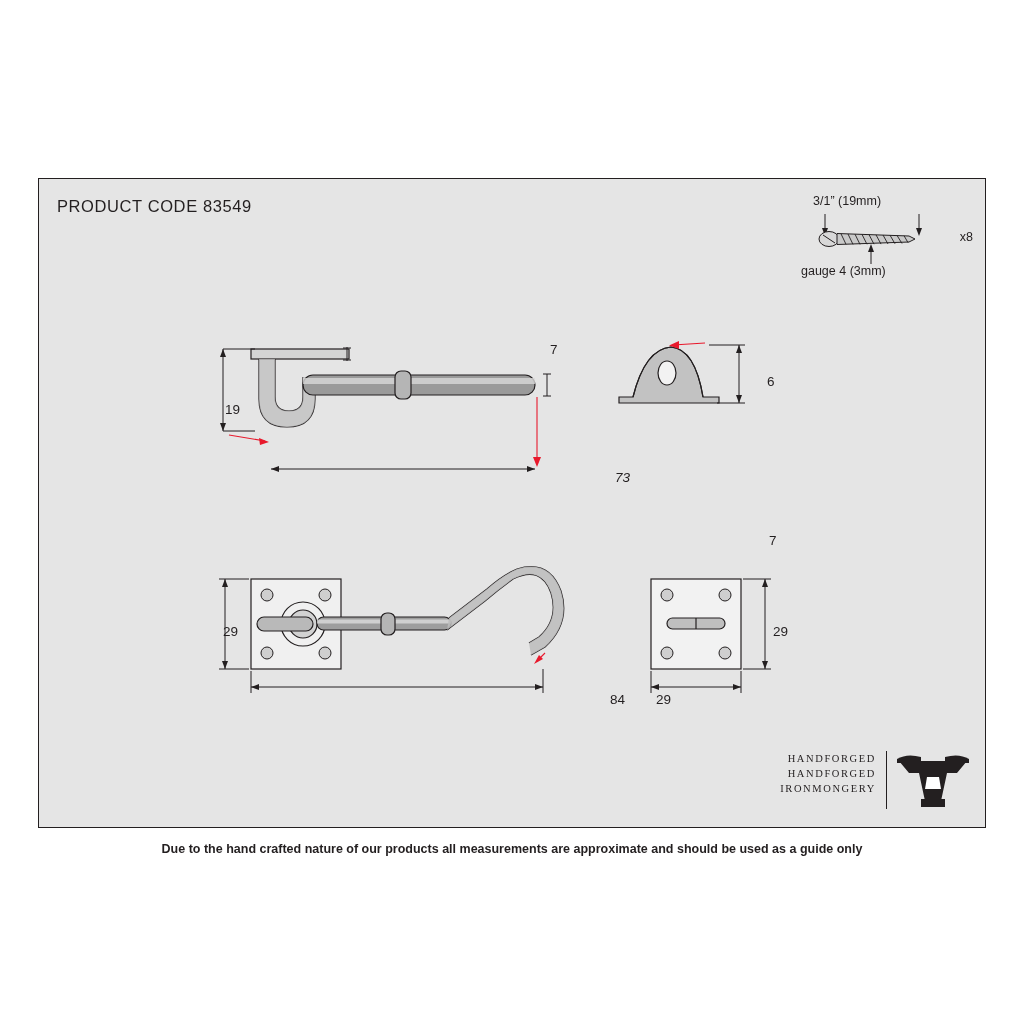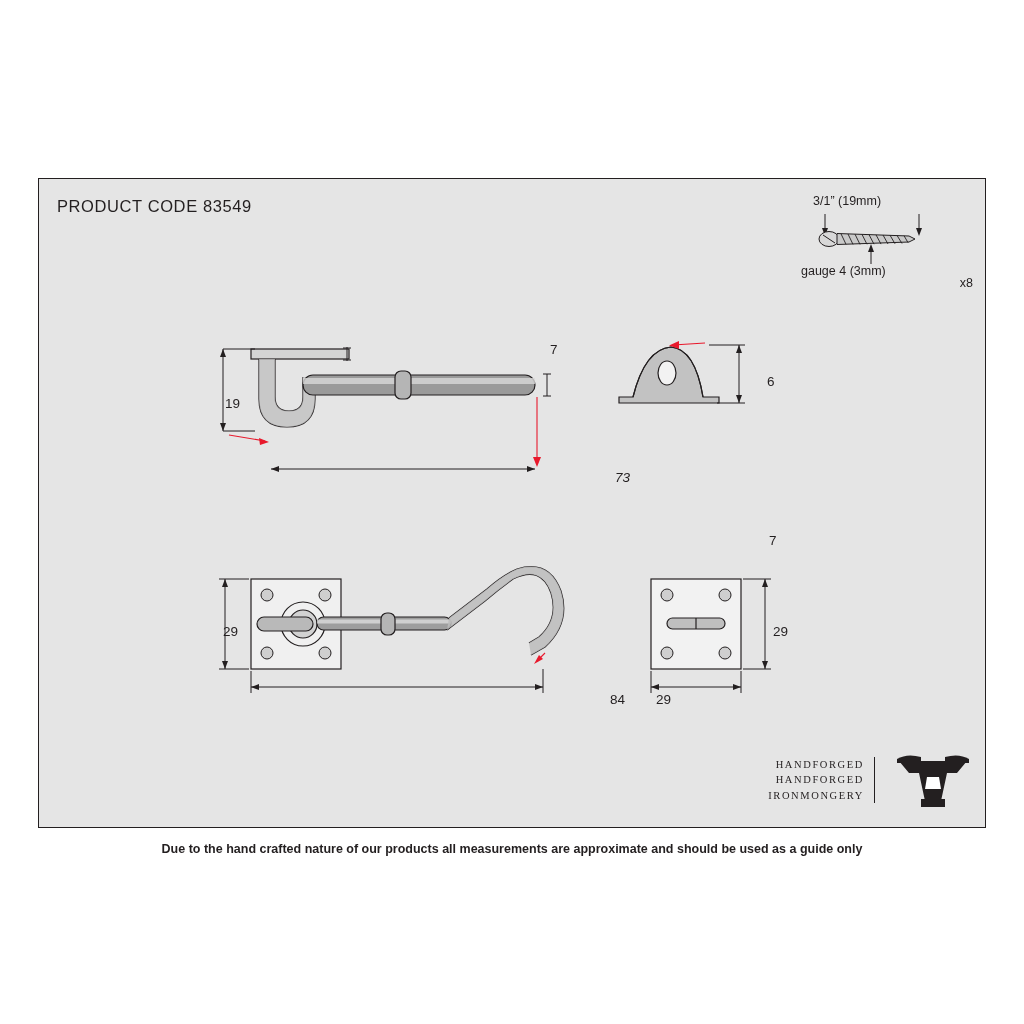--- a/index.html
+++ b/index.html
@@ -59,37 +59,35 @@
     white-space: nowrap;
   }
   .screw-top-label { top: 0px; left: 2px; }
   .screw-bottom-label { top: 70px; left: -10px; }
   .screw-x8 {
     position: absolute;
     right: -2px;
     top: 36px;
     font-size: 12.5px;
     color: #231f20;
-    margin-top: 46px;
   }
   
   .dim {
     position: absolute;
     font-size: 13.5px;
     color: #231f20;
     white-space: nowrap;
   }
   
   .logo {
     position: absolute;
     right: 16px;
     bottom: 18px;
     display: flex;
-    align-items: center;
-    gap: 22px;
+    gap: 10px;
   }
   .logo-text {
     font-family: "Liberation Serif", serif;
     font-size: 10.5px;
     letter-spacing: 1.6px;
     line-height: 1.45;
     text-align: right;
     color: #231f20;
     border-right: 1px solid #231f20;
     padding-right: 10px;
@@ -168,21 +166,21 @@
     <polygon points="70,115 60,111 61,118" fill="#e8192c"></polygon>
 
     <line x1="338" y1="70" x2="338" y2="136" stroke="#e8192c" stroke-width="1.1"></line>
     <polygon points="338,140 334,130 342,130" fill="#e8192c"></polygon>
 
     <line x1="72" y1="142" x2="336" y2="142" stroke="#231f20" stroke-width="1"></line>
     <polygon points="72,142 80,139 80,145" fill="#231f20"></polygon>
     <polygon points="336,142 328,139 328,145" fill="#231f20"></polygon>
     <line x1="72" y1="112" x2="72" y2="148" stroke="#231f20" stroke-width="0.8" opacity="0"></line>
   </svg>
-  <div class="dim" style="left:186px; top:217px;">19</div>
+  <div class="dim" style="left:186px; top:223px;">19</div>
   <div class="dim" style="left:511px; top:163px;">7</div>
   <div class="dim" style="left:728px; top:195px;">6</div>
   <div class="dim" style="left:576px; top:291px;font-style:italic;">73</div>
 
   <svg class="abs" style="left:560px; top:148px;" width="200" height="110" viewBox="0 0 200 110">
 
     <path d="M20 70 L34 70 Q46 22 72 20 Q96 22 104 70 L120 70 L120 76 L20 76 Z" fill="#c2c2c2" stroke="#231f20" stroke-width="1.2"></path>
     <path d="M34 70 Q46 22 72 20 Q96 22 104 70" fill="none" stroke="#231f20" stroke-width="1.2"></path>
 
     <ellipse cx="68" cy="46" rx="9" ry="12" fill="#f2f2f2" stroke="#231f20" stroke-width="1.2"></ellipse>

